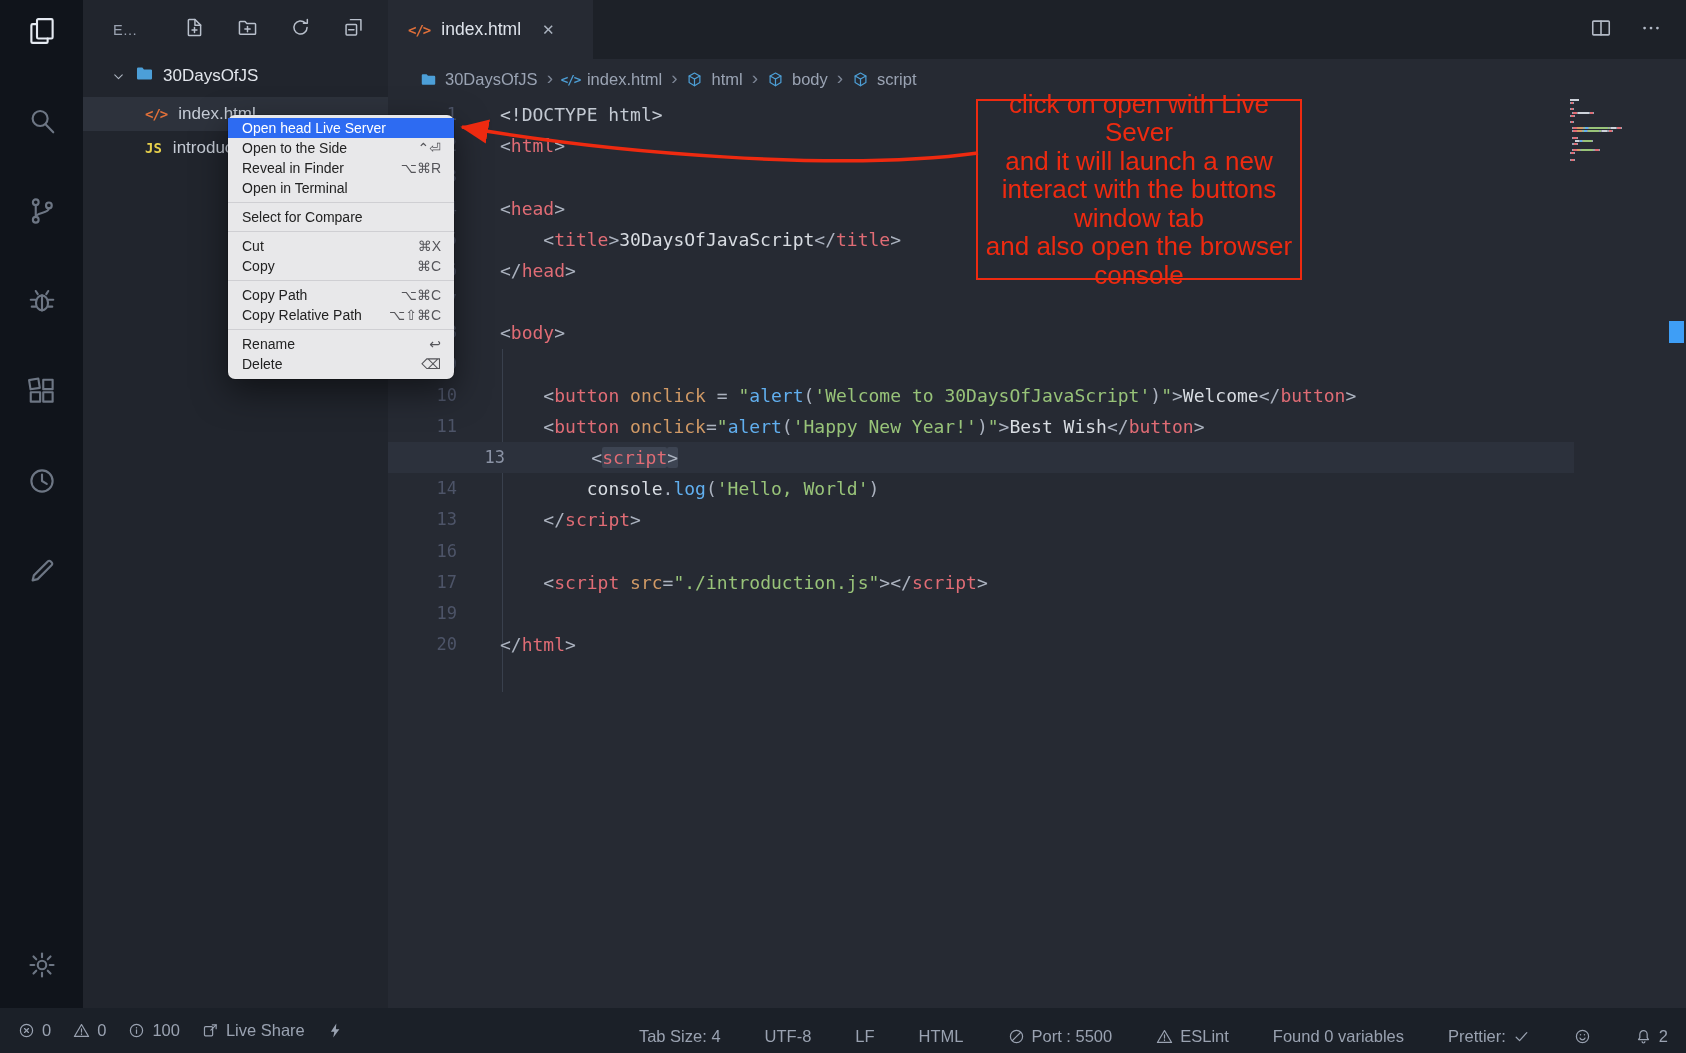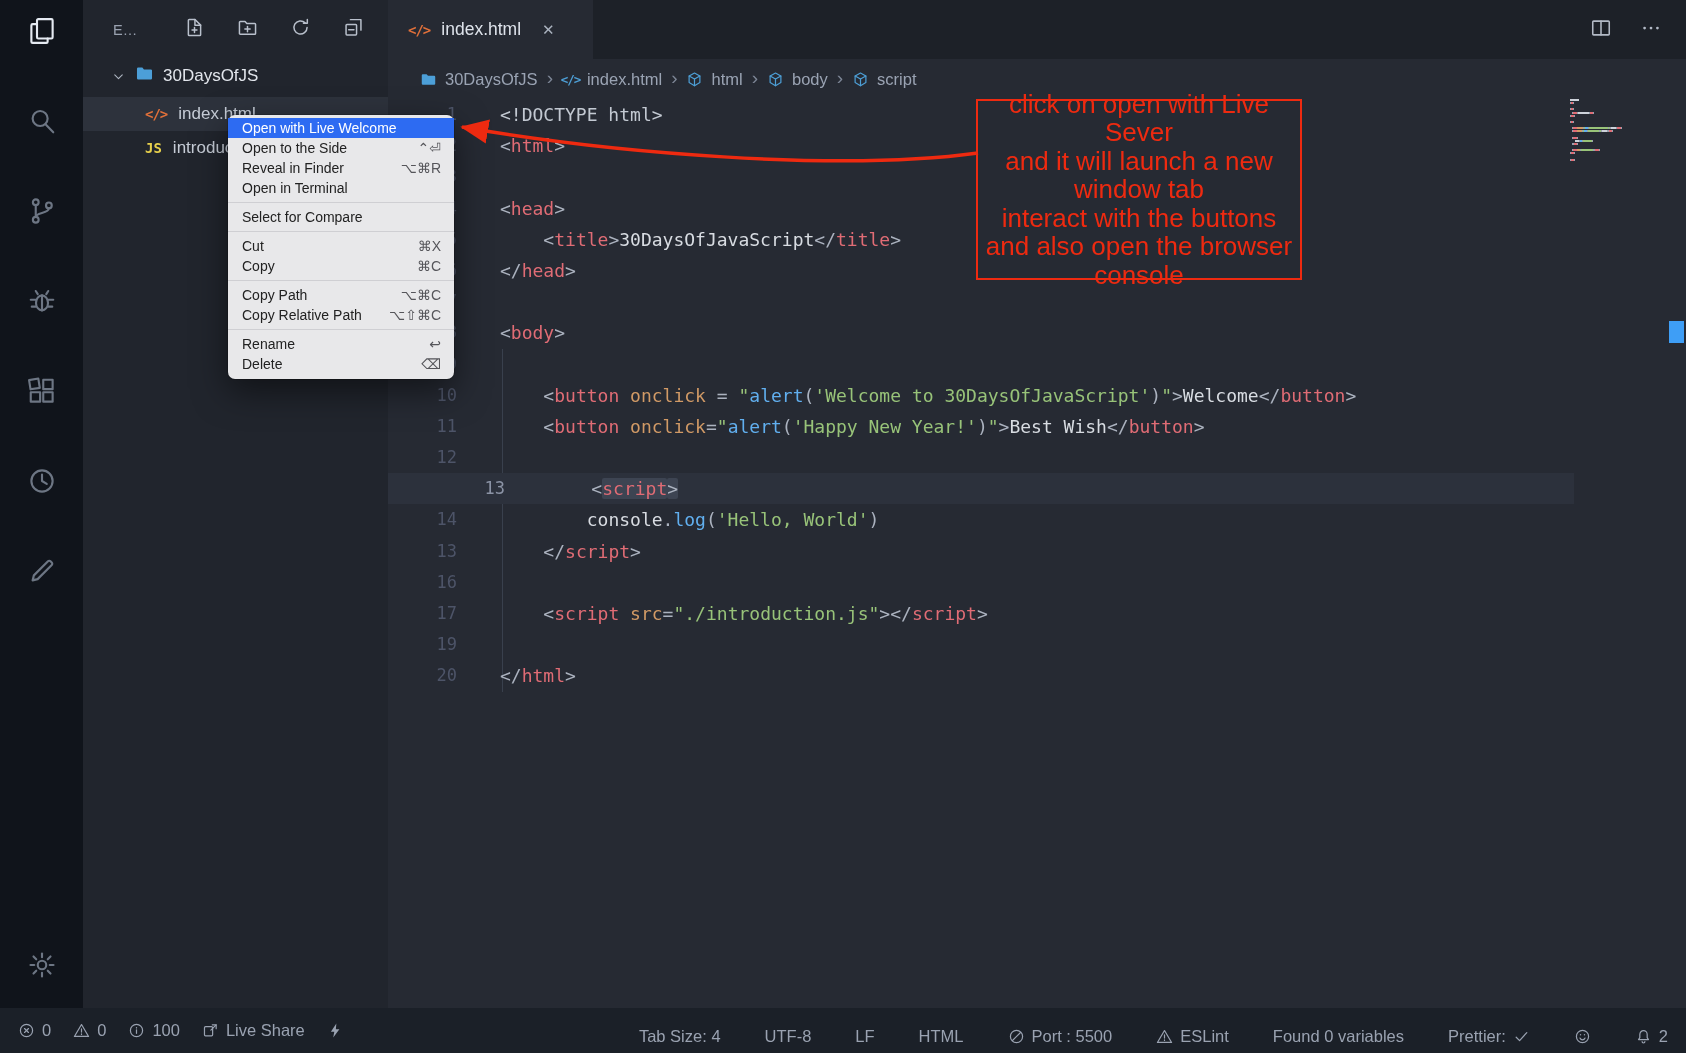--- a/index.html
+++ b/index.html
@@ -318,21 +318,20 @@
           <div class="code-line"><div class="gutter">2</div><div class="line-content"><span class="tok-p">&lt;</span><span class="tok-tag">html</span><span class="tok-p">&gt;</span></div></div>
           <div class="code-line"><div class="gutter">3</div><div class="line-content"></div></div>
           <div class="code-line"><div class="gutter">4</div><div class="line-content"><span class="tok-p">&lt;</span><span class="tok-tag">head</span><span class="tok-p">&gt;</span></div></div>
           <div class="code-line"><div class="gutter">5</div><div class="line-content"><span class="tok-txt">    </span><span class="tok-p">&lt;</span><span class="tok-tag">title</span><span class="tok-p">&gt;</span><span class="tok-txt">30DaysOfJavaScript</span><span class="tok-p">&lt;/</span><span class="tok-tag">title</span><span class="tok-p">&gt;</span></div></div>
           <div class="code-line"><div class="gutter">6</div><div class="line-content"><span class="tok-p">&lt;/</span><span class="tok-tag">head</span><span class="tok-p">&gt;</span></div></div>
           <div class="code-line"><div class="gutter">7</div><div class="line-content"></div></div>
           <div class="code-line"><div class="gutter">8</div><div class="line-content"><span class="tok-p">&lt;</span><span class="tok-tag">body</span><span class="tok-p">&gt;</span></div></div>
           <div class="code-line"><div class="gutter">9</div><div class="line-content"></div></div>
           <div class="code-line"><div class="gutter">10</div><div class="line-content"><span class="tok-txt">    </span><span class="tok-p">&lt;</span><span class="tok-tag">button</span><span class="tok-attr"> onclick </span><span class="tok-p">= </span><span class="tok-str">"</span><span class="tok-fn">alert</span><span class="tok-p">(</span><span class="tok-str">'Welcome to 30DaysOfJavaScript'</span><span class="tok-p">)</span><span class="tok-str">"</span><span class="tok-p">&gt;</span><span class="tok-txt">Welcome</span><span class="tok-p">&lt;/</span><span class="tok-tag">button</span><span class="tok-p">&gt;</span></div></div>
           <div class="code-line"><div class="gutter">11</div><div class="line-content"><span class="tok-txt">    </span><span class="tok-p">&lt;</span><span class="tok-tag">button</span><span class="tok-attr"> onclick</span><span class="tok-p">=</span><span class="tok-str">"</span><span class="tok-fn">alert</span><span class="tok-p">(</span><span class="tok-str">'Happy New Year!'</span><span class="tok-p">)</span><span class="tok-str">"</span><span class="tok-p">&gt;</span><span class="tok-txt">Best Wish</span><span class="tok-p">&lt;/</span><span class="tok-tag">button</span><span class="tok-p">&gt;</span></div></div>
-          <div class="code-line"><div class="gutter">12</div><div class="line-content"></div></div>
           <div class="code-line current"><div class="gutter">13</div><div class="line-content"><span class="tok-txt">    </span><span class="tok-p">&lt;</span><span class="tok-tag hl">script</span><span class="tok-p hl">&gt;</span></div></div>
           <div class="code-line"><div class="gutter">14</div><div class="line-content"><span class="tok-txt">        </span><span class="tok-txt">console</span><span class="tok-p">.</span><span class="tok-fn">log</span><span class="tok-p">(</span><span class="tok-str">'Hello, World'</span><span class="tok-p">)</span></div></div>
           <div class="code-line"><div class="gutter">13</div><div class="line-content"><span class="tok-txt">    </span><span class="tok-p">&lt;/</span><span class="tok-tag">script</span><span class="tok-p">&gt;</span></div></div>
           <div class="code-line"><div class="gutter">16</div><div class="line-content"></div></div>
           <div class="code-line"><div class="gutter">17</div><div class="line-content"><span class="tok-txt">    </span><span class="tok-p">&lt;</span><span class="tok-tag">script</span><span class="tok-attr"> src</span><span class="tok-p">=</span><span class="tok-str">"</span><span class="tok-lnk">./introduction.js</span><span class="tok-str">"</span><span class="tok-p">&gt;</span><span class="tok-p">&lt;/</span><span class="tok-tag">script</span><span class="tok-p">&gt;</span></div></div>
           <div class="code-line"><div class="gutter">19</div><div class="line-content"></div></div>
           <div class="code-line"><div class="gutter">20</div><div class="line-content"><span class="tok-p">&lt;/</span><span class="tok-tag">html</span><span class="tok-p">&gt;</span></div></div>
         </div>
       <div class="minimap">
           <div class="mm-row"><span class="mm-seg" style="width: 9.3px; background: rgb(205, 210, 218);"></span></div>
@@ -472,21 +471,21 @@
             <path d="M10 19.2a2 2 0 0 0 4 0"></path>
           </svg>
         </span>
         <span>2</span>
       </div>
     </div>
 </div>
 
 <div class="ctxmenu">
     <div class="menu-item highlighted">
-      <span class="ml">Open with Live Welcome</span>
+      <span class="ml">Open head Live Server</span>
     </div>
     <div class="menu-item">
       <span class="ml">Open to the Side</span>
       <span class="ms">⌃⏎</span>
     </div>
     <div class="menu-item">
       <span class="ml">Reveal in Finder</span>
       <span class="ms">⌥⌘R</span>
     </div>
     <div class="menu-item">
@@ -522,22 +521,22 @@
     <div class="menu-item">
       <span class="ml">Delete</span>
       <span class="ms">⌫</span>
     </div>
   </div>
 
 <div class="annotation">
   <div>
       <div class="an-line">click on open with Live Sever</div>
       <div class="an-line">and it will launch a new</div>
+      <div class="an-line">interact with the buttons</div>
       <div class="an-line">window tab</div>
-      <div class="an-line">interact with the buttons</div>
       <div class="an-line">and also open the browser</div>
       <div class="an-line">console</div>
     </div>
 </div>
 
 <svg class="arrow" width="1686" height="1053" viewBox="0 0 1686 1053">
   <defs>
     <marker id="arrowhead" markerWidth="9" markerHeight="8" refX="7.5" refY="3.5" orient="auto">
       <path d="M0 0 L8 3.5 L0 7 z" fill="#ee2a10"></path>
     </marker>

